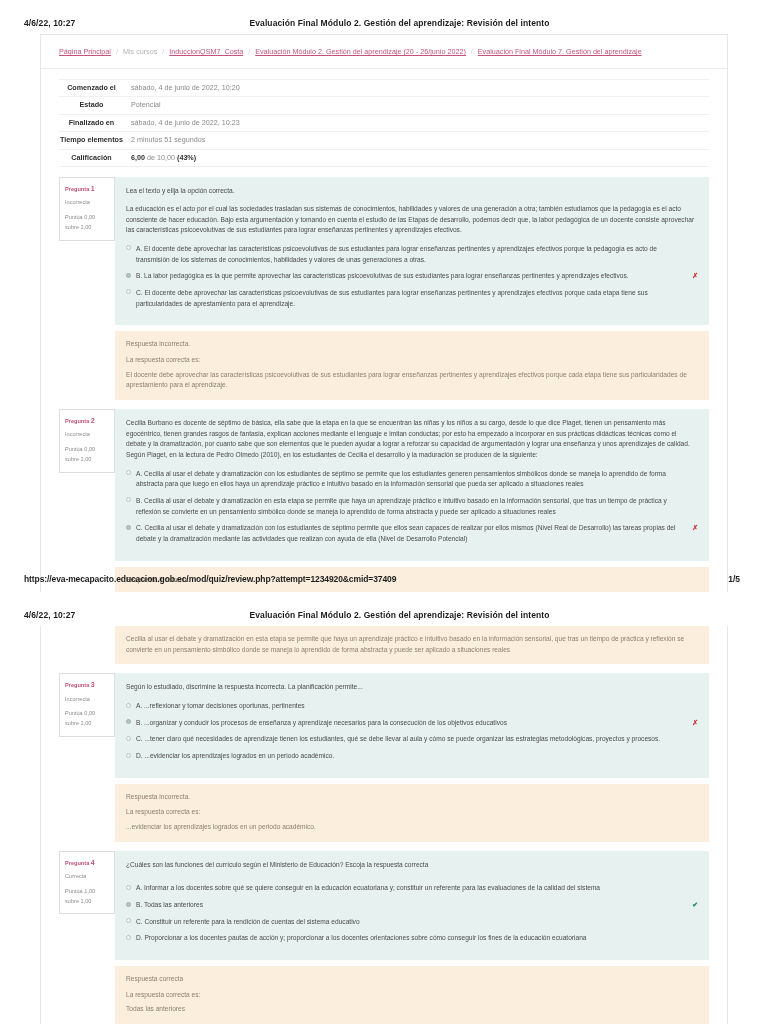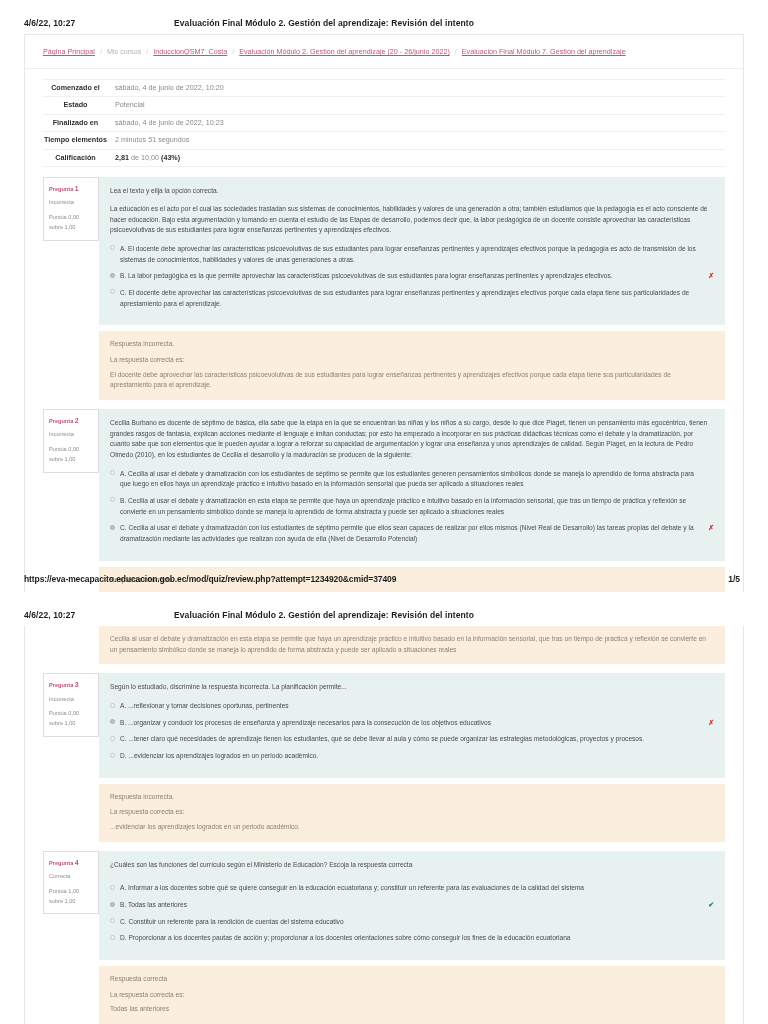--- a/index.html
+++ b/index.html
@@ -27,39 +27,39 @@
     display: flex;
     align-items: center;
     padding: 12px 33px 0 24px;
     height: 34px;
     font-size: 8.5px;
     color: #1c1c1c;
     font-weight: 600;
     letter-spacing: .1px;
   }
   .print-header .ph-date { width: 150px; flex: none; }
-  .print-header .ph-title { flex: 1; text-align: left; padding-right: 110px; }
+  .print-header .ph-title { flex: 1; text-align: center; padding-right: 110px; }
 
   
   .print-footer {
     position: absolute;
     left: 0; right: 4px; bottom: 8px;
     display: flex;
     align-items: flex-end;
     padding: 0 24px;
     font-size: 8.5px;
     color: #1c1c1c;
     font-weight: 600;
   }
   .print-footer .pf-url { flex: 1; word-break: break-all; letter-spacing: -.1px;}
   .print-footer .pf-num { flex: none; padding-left: 10px; }
 
   
   .content {
-    margin: 0 24px;
+    margin: 0 40px;
     border-left: 1px solid #e6e6e6;
     border-right: 1px solid #e6e6e6;
     background: #fff;
     padding: 0;
   }
   .content.top { border-top: 1px solid #e6e6e6; }
 
   
   .breadcrumb-wrap {
     padding: 12px 18px 12px 18px;
@@ -234,21 +234,21 @@
       <tr>
         <th>Finalizado en</th>
         <td>sábado, 4 de junio de 2022, 10:23</td>
       </tr>
       <tr>
         <th>Tiempo elementos</th>
         <td>2 minutos 51 segundos</td>
       </tr>
       <tr>
         <th>Calificación</th>
-        <td><b>2,81</b> <span>de 10,00</span> <b>(43%)</b></td>
+        <td><b>6,00</b> <span>de 10,00</span> <b>(43%)</b></td>
       </tr>
     </tbody>
       </table>
 
     <div class="qblock">
       <div class="qinfo">
         <span class="q-label">Pregunta</span>
         <span class="q-num">1</span>
         <span class="q-state">Incorrecta</span>
         <span class="q-marks">Puntúa 0,00 sobre 1,00</span>

